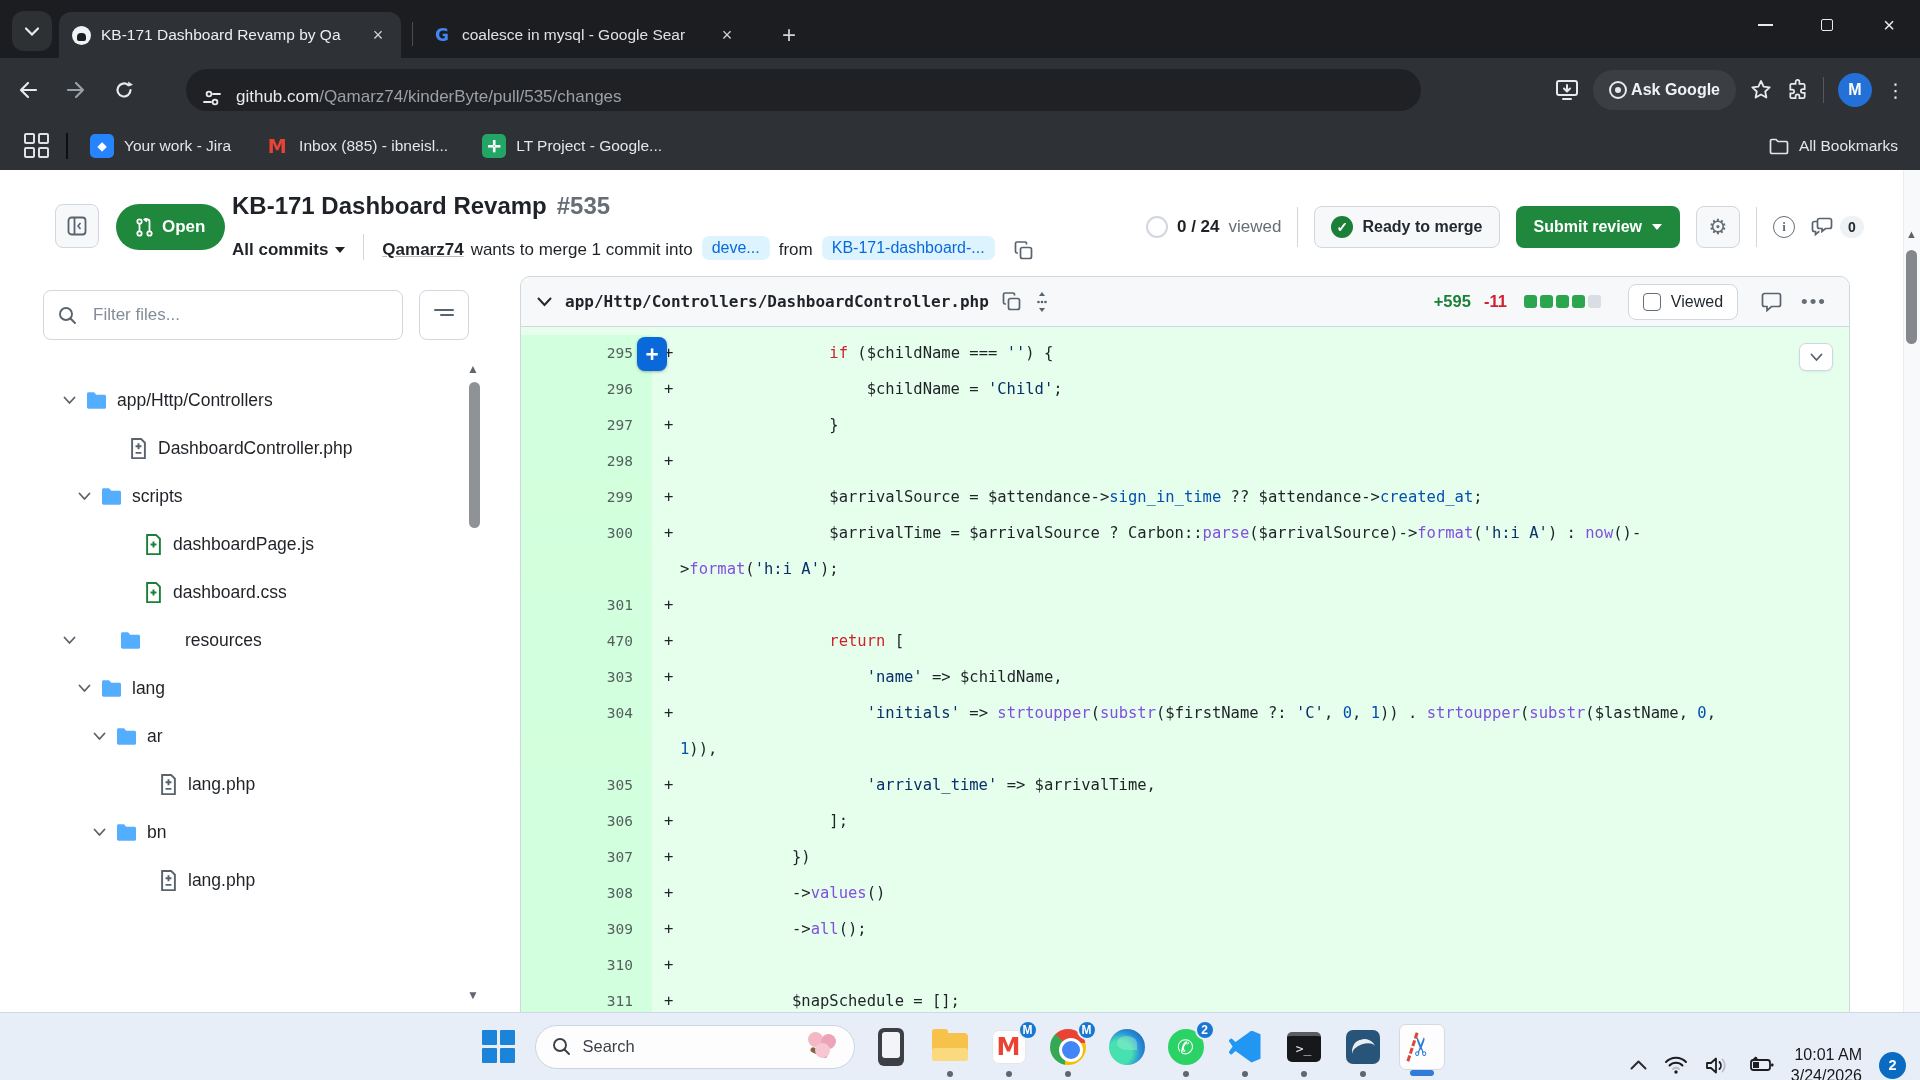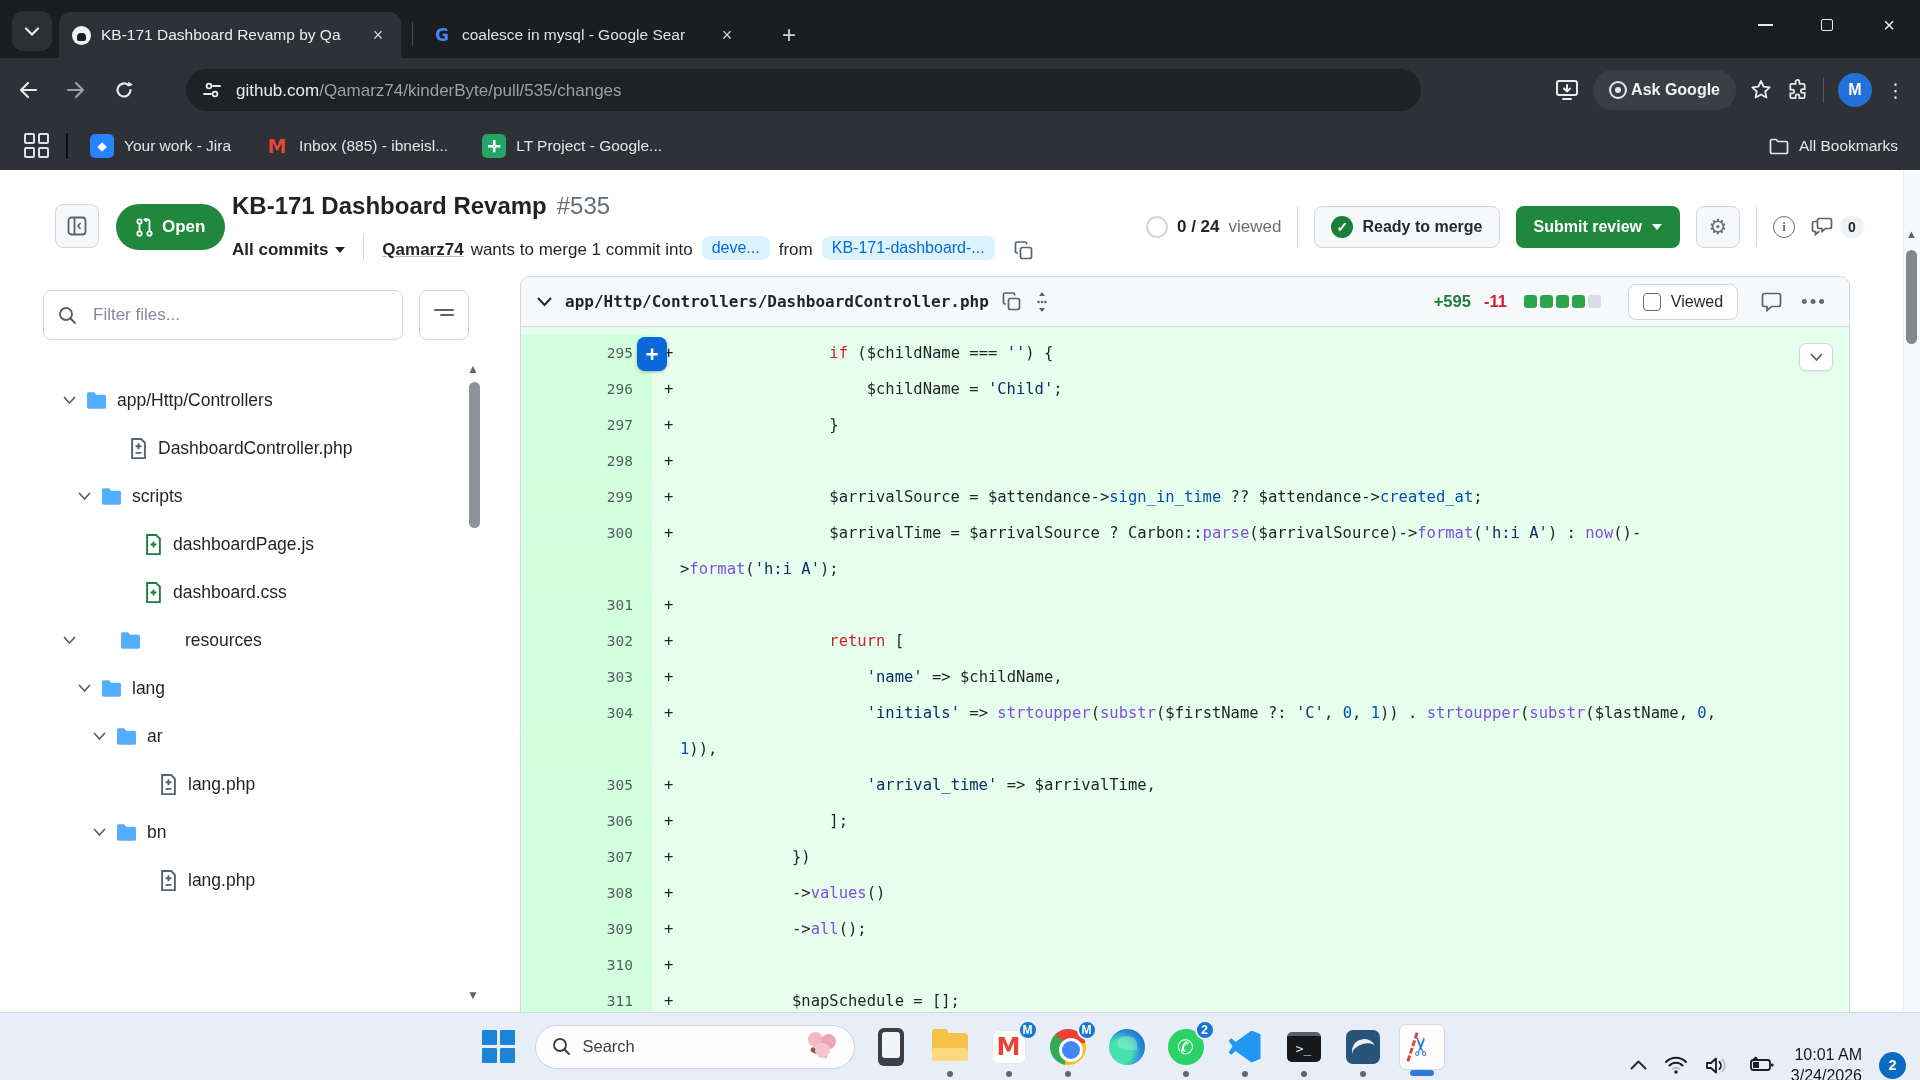--- a/index.html
+++ b/index.html
@@ -22,21 +22,21 @@
   .tabsep { position:absolute; left:412px; top:22px; width:1px; height:24px; background:#4a4d51;}
   .wincontrols { position:absolute; right:0; top:0; height:50px; display:flex; }
   .winbtn { width:62px; height:50px; display:flex; align-items:center; justify-content:center; color:#e8eaed; }
   .wb-min { width:15px; height:2px; background:#e8eaed; }
   .wb-max { width:12px; height:12px; border:1.6px solid #e8eaed; border-radius:2px;}
   .wb-close { font-size:20px; }
 
   .toolbar { position:absolute; top:58px; left:0; width:1920px; height:64px; background:#2e3135; display:flex; align-items:center; }
   .navbtn { width:40px; height:40px; display:flex; align-items:center; justify-content:center; border-radius:50%; margin-left:8px; color:#e8eaed; font-size:22px;}
   .navbtn.fwd { color:#85898e; }
-  .omnibox { position:absolute; left:186px; top:11px; width:1235px; height:42px; background:#1f2124; border-radius:21px; display:flex; align-items:flex-start; padding:12px 16px; }
+  .omnibox { position:absolute; left:186px; top:11px; width:1235px; height:42px; background:#1f2124; border-radius:21px; display:flex; align-items:flex-end; padding:4px 16px; }
   .urltext { font-size:17px; color:#e8eaed; margin-left:14px; white-space:nowrap;}
   .urltext .path { color:#9aa0a6; }
   .toolright { position:absolute; right:14px; top:11px; height:42px; display:flex; align-items:center; gap:14px;}
   .askpill { height:40px; background:#3b3e42; border-radius:20px; display:flex; align-items:center; gap:4px; padding:0 16px; color:#f0f2f4; font-size:16px; font-weight:bold;}
   .lens { width:18px; height:18px; border:2px solid #e8eaed; border-radius:50%; position:relative;}
   .lens::after { content:""; position:absolute; left:4px; top:4px; width:6px; height:6px; background:#e8eaed; border-radius:50%;}
   .tooldiv { width:1px; height:26px; background:#55585c; }
   .avatar { width:34px; height:34px; border-radius:50%; background:#2370d8; color:#fff; display:flex; align-items:center; justify-content:center; font-size:16px; font-weight:bold;}
   .kebab-v { color:#e8eaed; font-size:19px; letter-spacing:1px;}
 
@@ -51,21 +51,21 @@
   .bm-sheets { background:#23a566; color:#fff; font-weight:bold; font-size:16px;}
   .allbookmarks { position:absolute; right:22px; display:flex; align-items:center; gap:10px; color:#e4e6e9; font-size:15.5px;}
 
   
   .page { position:absolute; top:170px; left:0; width:1920px; height:842px; background:#ffffff; color:#1f2328; }
 
   .collapse-btn { position:absolute; left:55px; top:34px; width:44px; height:44px; border:1px solid #d0d7de; border-radius:8px; background:#f6f8fa; display:flex; align-items:center; justify-content:center;}
   .open-pill { position:absolute; left:116px; top:34px; height:46px; border-radius:23px; background:#1f883d; color:#fff; font-weight:bold; font-size:17px; display:flex; align-items:center; gap:9px; padding:0 20px;justify-content:flex-end;}
   .pr-titleline { position:absolute; left:232px; top:22px; font-size:24px; }
   .pr-title { font-weight:bold; color:#1f2328;}
-  .pr-number { color:#656d76; margin-left:10px; font-weight:normal;}
+  .pr-number { color:#656d76; margin-left:10px; font-weight:bold;}
   .pr-subline { position:absolute; left:232px; top:62px; display:flex; align-items:flex-end; font-size:17px; color:#1f2328; height:28px;}
   .allcommits { font-weight:bold; display:flex; align-items:center; gap:7px;}
   .caret-dn { width:0; height:0; border-left:5px solid transparent; border-right:5px solid transparent; border-top:6px solid #1f2328;}
   .subdiv { width:1px; height:26px; background:#d0d7de; margin:0 18px;}
   .pr-author { font-weight:bold; text-decoration:underline; text-decoration-color:#b6bcc2;}
   .branch-chip { background:#ddf4ff; color:#0969da; border-radius:7px; padding:3px 10px; margin:0 9px; font-size:16px; white-space:nowrap;}
   .copy-ic { margin-left:10px; }
 
   .hdr-right { position:absolute; right:56px; top:34px; height:46px; display:flex; align-items:center; gap:16px;}
   .viewedwrap { display:flex; align-items:center; gap:9px; font-size:17px;}
@@ -573,21 +573,21 @@
           <span class="gut"></span>
           <span class="sgn"></span>
           <span class="codetxt"><span class="tk-d">&gt;</span><span class="tk-fn">format</span><span class="tk-d">(</span><span class="tk-st">'h:i A'</span><span class="tk-d">);</span></span>
         </div>
         <div class="code-row">
           <span class="gut">301</span>
           <span class="sgn">+</span>
           <span class="codetxt"></span>
         </div>
         <div class="code-row">
-          <span class="gut">302</span>
+          <span class="gut">470</span>
           <span class="sgn">+</span>
           <span class="codetxt"><span class="tk-d">                </span><span class="tk-k">return</span><span class="tk-d"> [</span></span>
         </div>
         <div class="code-row">
           <span class="gut">303</span>
           <span class="sgn">+</span>
           <span class="codetxt"><span class="tk-d">                    </span><span class="tk-st">'name'</span><span class="tk-d"> =&gt; $childName,</span></span>
         </div>
         <div class="code-row">
           <span class="gut">304</span>

